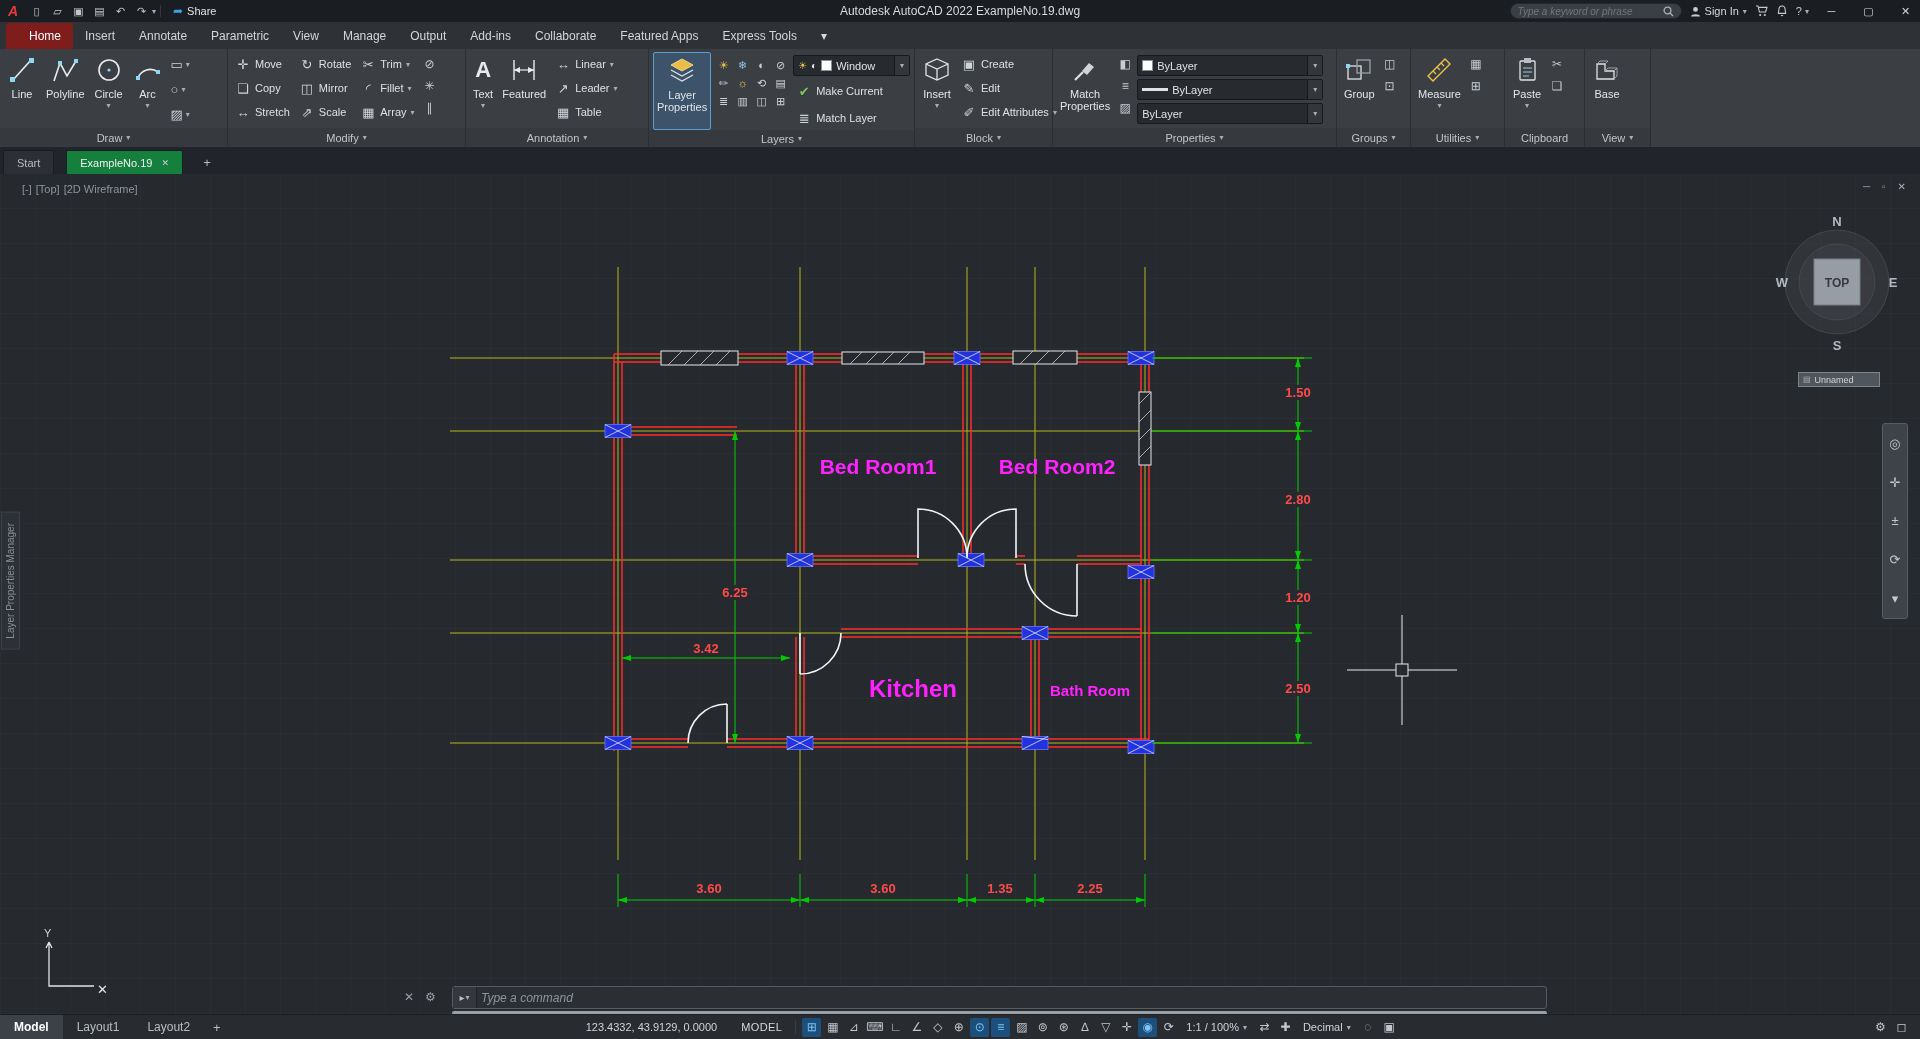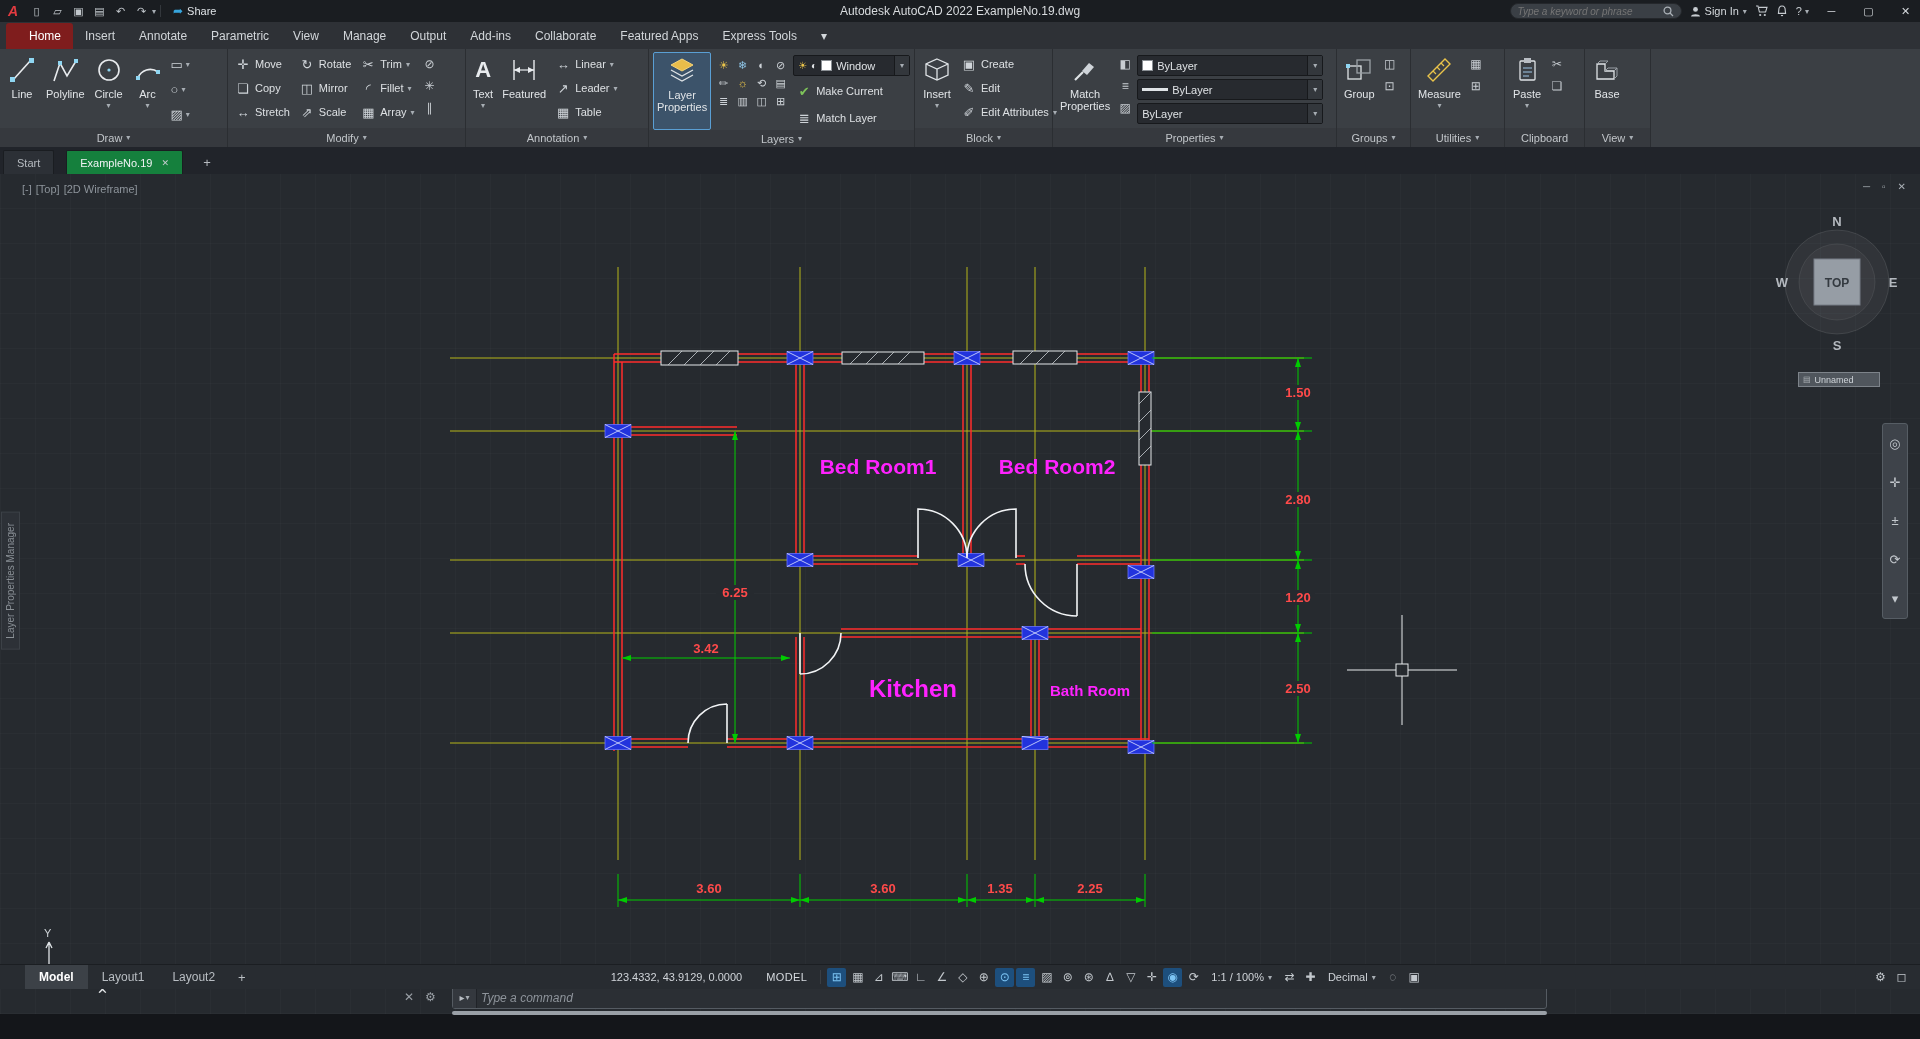--- a/index.html
+++ b/index.html
@@ -69,21 +69,21 @@
   .palette-tab{position:absolute;left:1px;top:338px;writing-mode:vertical-rl;transform:rotate(180deg);font-size:10px;color:#8a9096;background:#2d3137;padding:10px 3px;border:1px solid #3c4147;z-index:4;}
 
   
   .cmdicons{position:absolute;left:404px;top:990px;display:flex;gap:11px;color:#9aa0a6;font-size:12px;z-index:52;}
   .cmdbar{position:absolute;left:452px;top:986px;width:1095px;height:23px;background:#2b2f34;border:1px solid #555b62;border-radius:3px;display:flex;align-items:center;z-index:52;}
   .cmdbtn{width:24px;height:100%;background:#34383e;display:flex;align-items:center;justify-content:center;color:#b9bec4;font-size:10px;gap:1px;border-right:1px solid #202328;}
   .cmdtext{font-style:italic;color:#8e949b;font-size:12px;margin-left:4px;}
   .cmdscroll{position:absolute;left:452px;top:1011px;width:1095px;height:4px;background:#9aa0a7;border-radius:2px;z-index:52;}
 
   
-  .bottombar{position:absolute;left:0;top:964px;width:1920px;height:25px;background:#282c31;border-top:1px solid #1b1e22;display:flex;align-items:center;font-size:11px;color:#b9bec3;z-index:53;padding-left:25px;}
+  .bottombar{position:absolute;left:0;top:1014px;width:1920px;height:25px;background:#282c31;border-top:1px solid #1b1e22;display:flex;align-items:center;font-size:11px;color:#b9bec3;z-index:53;}
   .ltab{height:24px;display:flex;align-items:center;padding:0 14px;font-size:12px;color:#b9bec3;}
   .ltab.active{background:#3c4147;color:#ffffff;font-weight:bold;}
   .plus{padding:0 9px;font-size:13px;}
   .coords{margin-left:356px;color:#d0d4d9;font-size:11px;white-space:nowrap;}
   .modelbadge{margin-left:16px;padding:3px 8px;color:#d6dadf;letter-spacing:.4px;}
   .sbi{width:19px;height:19px;margin:0 1px;display:flex;align-items:center;justify-content:center;font-size:12px;color:#c3c8cd;border-radius:2px;}
   .sbi.on{background:#1d4f7d;color:#7cc4f4;}
   .sbtext{margin:0 7px;color:#cfd3d8;display:flex;align-items:center;gap:4px;white-space:nowrap;}
   .sbsep{width:1px;height:14px;background:#3a3e43;margin:0 5px;}
   .rightcluster{margin-left:auto;display:flex;align-items:center;padding-right:8px;}

